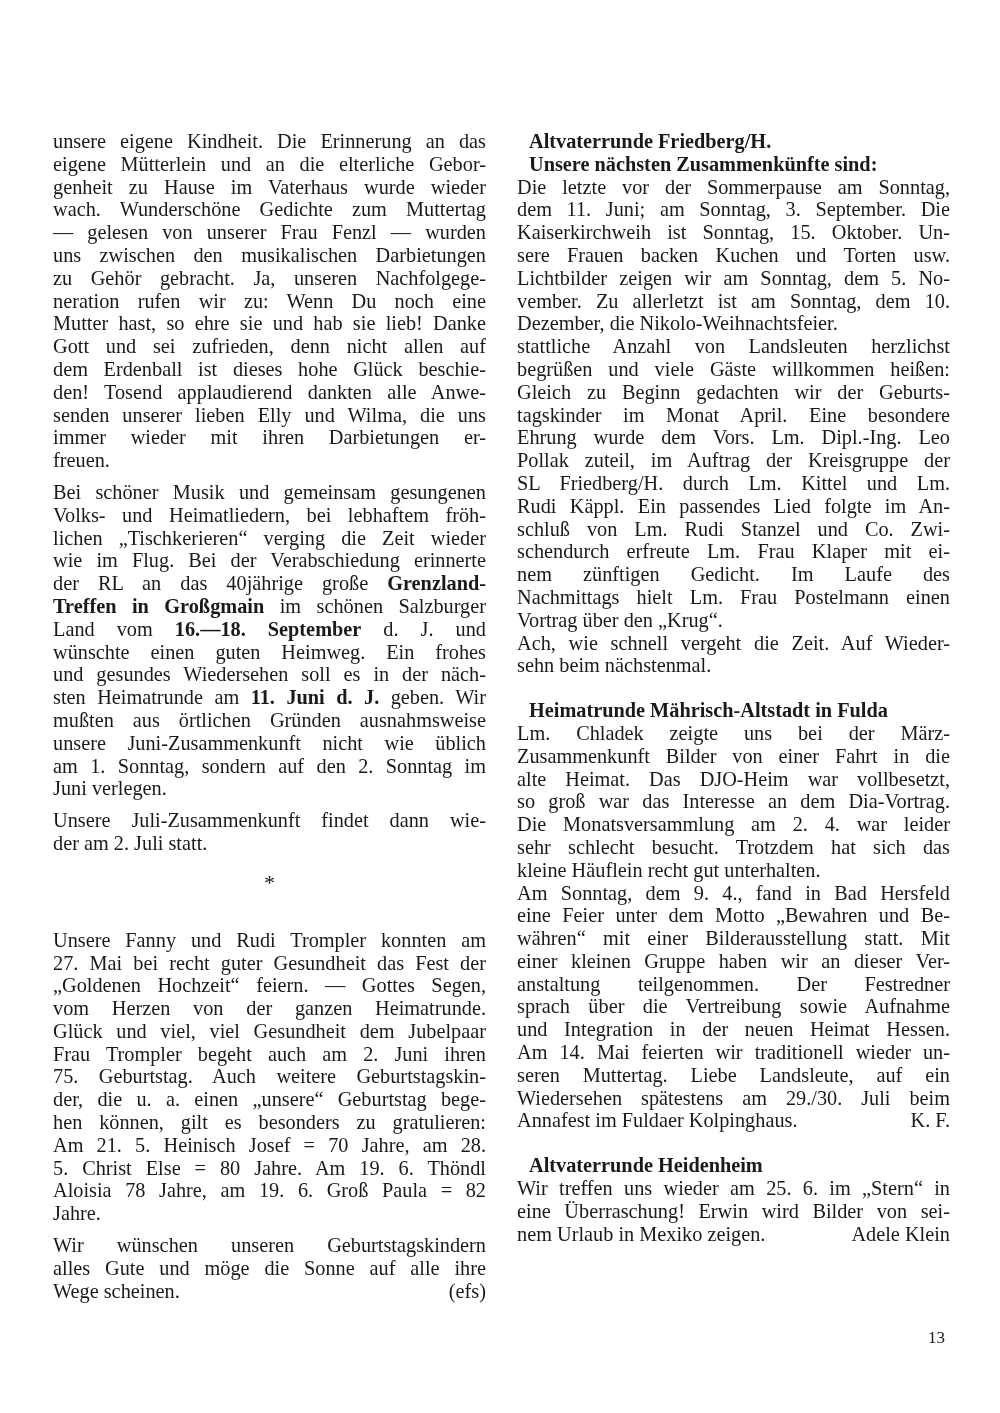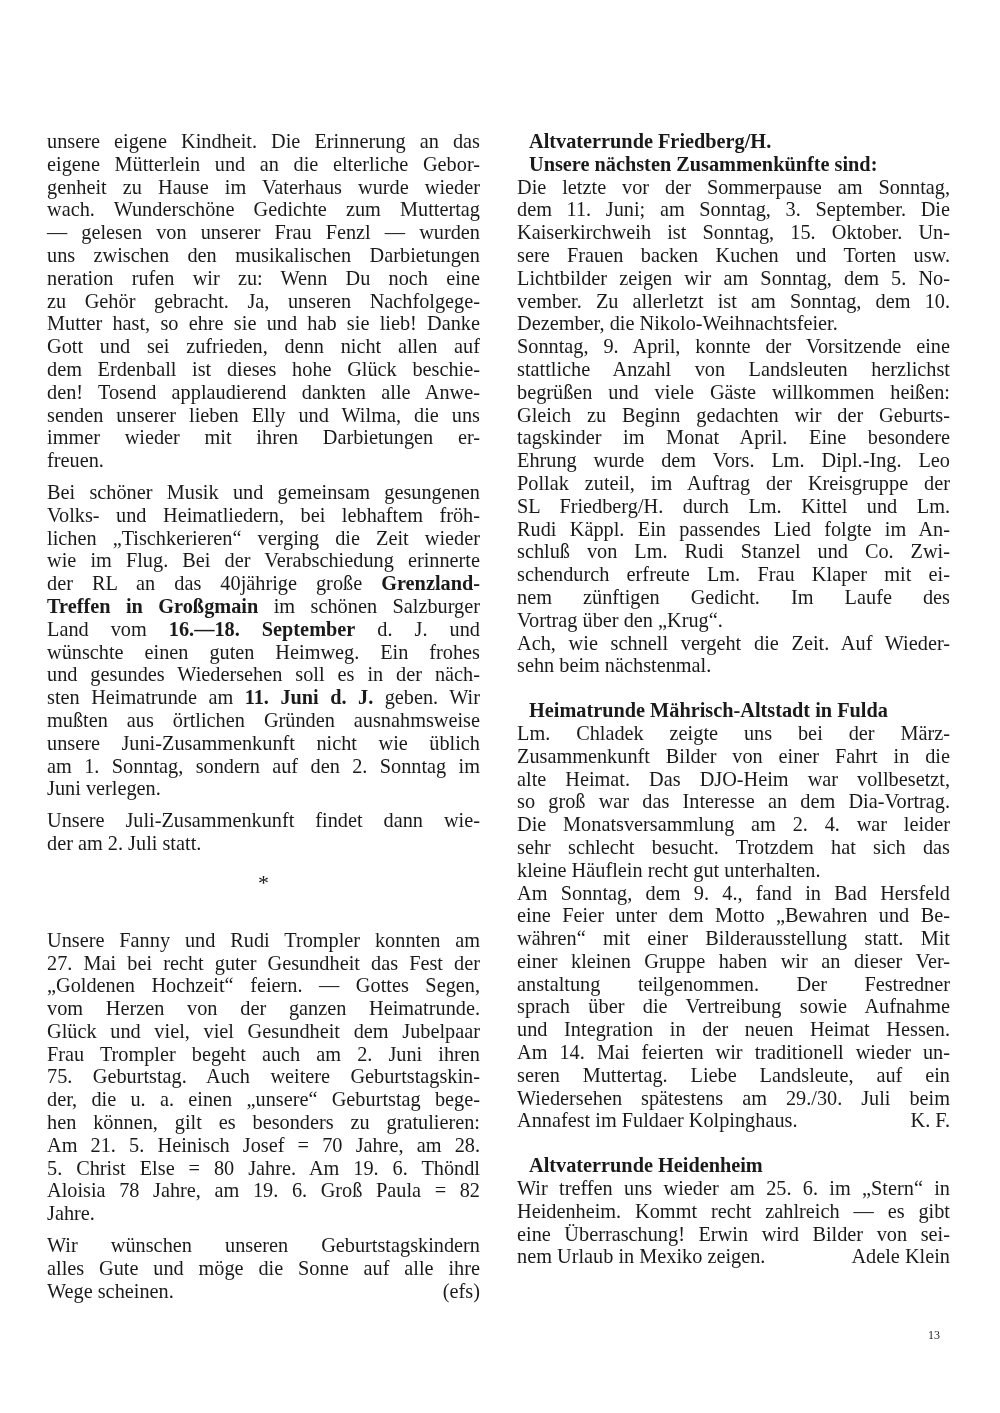--- a/index.html
+++ b/index.html
@@ -1,48 +1,48 @@
 <!DOCTYPE html>
 <html><head>
 <meta charset="utf-8">
 <style>
   html, body { margin: 0; padding: 0; background: #ffffff; }
   body { width: 1000px; height: 1413px; position: relative; overflow: hidden;
          font-family: "Liberation Serif", "DejaVu Serif", serif; color: #1a1a1a; }
   .page { position: absolute; left: 0; top: 0; width: 1000px; height: 1413px; }
   .col { position: absolute; top: 130px; font-size: 20.3px; line-height: 22.8px; }
-  .col-left { left: 47px; width: 433px; }
+  .col-left { left: 53px; width: 433px; }
   .col-right { left: 517px; width: 433px; }
   .para { margin: 0; }
   .line { display: block; text-align: justify; text-align-last: justify; white-space: nowrap; height: 22.8px; }
   .line.last { text-align-last: left; }
   .gap { height: 9px; }
   .gap-big { height: 22px; }
   .star { text-align: center; font-size: 22px; margin: 8px 0 26px 0; height: 40px; line-height: 40px; }
   .heading { font-weight: bold; display: block; height: 22.8px; white-space: nowrap; margin-left: 12px; }
   b { font-weight: bold; }
   .sig { float: right; }
-  .pageno { position: absolute; left: 928px; top: 1328px; font-size: 12px; }
+  .pageno { position: absolute; left: 928px; top: 1328px; font-size: 17px; }
 </style>
 </head>
 <body>
 
 <div class="page">
 
   <div class="col col-left">
 
     <div class="para">
       <span class="line">unsere eigene Kindheit. Die Erinnerung an das</span>
       <span class="line">eigene Mütterlein und an die elterliche Gebor-</span>
       <span class="line">genheit zu Hause im Vaterhaus wurde wieder</span>
       <span class="line">wach. Wunderschöne Gedichte zum Muttertag</span>
       <span class="line">— gelesen von unserer Frau Fenzl — wurden</span>
       <span class="line">uns zwischen den musikalischen Darbietungen</span>
+      <span class="line">zu Gehör gebracht. Ja, unseren Nachfolgege-</span>
       <span class="line">neration rufen wir zu: Wenn Du noch eine</span>
-      <span class="line">zu Gehör gebracht. Ja, unseren Nachfolgege-</span>
       <span class="line">Mutter hast, so ehre sie und hab sie lieb! Danke</span>
       <span class="line">Gott und sei zufrieden, denn nicht allen auf</span>
       <span class="line">dem Erdenball ist dieses hohe Glück beschie-</span>
       <span class="line">den! Tosend applaudierend dankten alle Anwe-</span>
       <span class="line">senden unserer lieben Elly und Wilma, die uns</span>
       <span class="line">immer wieder mit ihren Darbietungen er-</span>
       <span class="line last">freuen.</span>
     </div>
     <div class="gap"></div>
 
@@ -100,32 +100,32 @@
     <div class="para">
       <span class="heading">Altvaterrunde Friedberg/H.</span>
       <span class="heading">Unsere nächsten Zusammenkünfte sind:</span>
       <span class="line">Die letzte vor der Sommerpause am Sonntag,</span>
       <span class="line">dem 11. Juni; am Sonntag, 3. September. Die</span>
       <span class="line">Kaiserkirchweih ist Sonntag, 15. Oktober. Un-</span>
       <span class="line">sere Frauen backen Kuchen und Torten usw.</span>
       <span class="line">Lichtbilder zeigen wir am Sonntag, dem 5. No-</span>
       <span class="line">vember. Zu allerletzt ist am Sonntag, dem 10.</span>
       <span class="line last">Dezember, die Nikolo-Weihnachtsfeier.</span>
-      <span class="line">Sonntag, 9. April, konnte der Vorsitzende eine</span>
       <span class="line">stattliche Anzahl von Landsleuten herzlichst</span>
       <span class="line">begrüßen und viele Gäste willkommen heißen:</span>
       <span class="line">Gleich zu Beginn gedachten wir der Geburts-</span>
       <span class="line">tagskinder im Monat April. Eine besondere</span>
       <span class="line">Ehrung wurde dem Vors. Lm. Dipl.-Ing. Leo</span>
       <span class="line">Pollak zuteil, im Auftrag der Kreisgruppe der</span>
       <span class="line">SL Friedberg/H. durch Lm. Kittel und Lm.</span>
       <span class="line">Rudi Käppl. Ein passendes Lied folgte im An-</span>
       <span class="line">schluß von Lm. Rudi Stanzel und Co. Zwi-</span>
       <span class="line">schendurch erfreute Lm. Frau Klaper mit ei-</span>
       <span class="line">nem zünftigen Gedicht. Im Laufe des</span>
+      <span class="line">Nachmittags hielt Lm. Frau Postelmann einen</span>
       <span class="line last">Vortrag über den „Krug“.</span>
       <span class="line">Ach, wie schnell vergeht die Zeit. Auf Wieder-</span>
       <span class="line last">sehn beim nächstenmal.</span>
     </div>
     <div class="gap-big"></div>
 
     <div class="para">
       <span class="heading">Heimatrunde Mährisch-Altstadt in Fulda</span>
       <span class="line">Lm. Chladek zeigte uns bei der März-</span>
       <span class="line">Zusammenkunft Bilder von einer Fahrt in die</span>
@@ -144,20 +144,19 @@
       <span class="line">Am 14. Mai feierten wir traditionell wieder un-</span>
       <span class="line">seren Muttertag. Liebe Landsleute, auf ein</span>
       <span class="line">Wiedersehen spätestens am 29./30. Juli beim</span>
       <span class="line last"><span>Annafest im Fuldaer Kolpinghaus.</span><span class="sig">K. F.</span></span>
     </div>
     <div class="gap-big"></div>
 
     <div class="para">
       <span class="heading">Altvaterrunde Heidenheim</span>
       <span class="line">Wir treffen uns wieder am 25. 6. im „Stern“ in</span>
-      <span class="line">Heidenheim. Kommt recht zahlreich — es gibt</span>
       <span class="line">eine Überraschung! Erwin wird Bilder von sei-</span>
       <span class="line last"><span>nem Urlaub in Mexiko zeigen.</span><span class="sig">Adele Klein</span></span>
     </div>
   </div>
 
   <div class="pageno">13</div>
 </div>
 
 </body></html>

